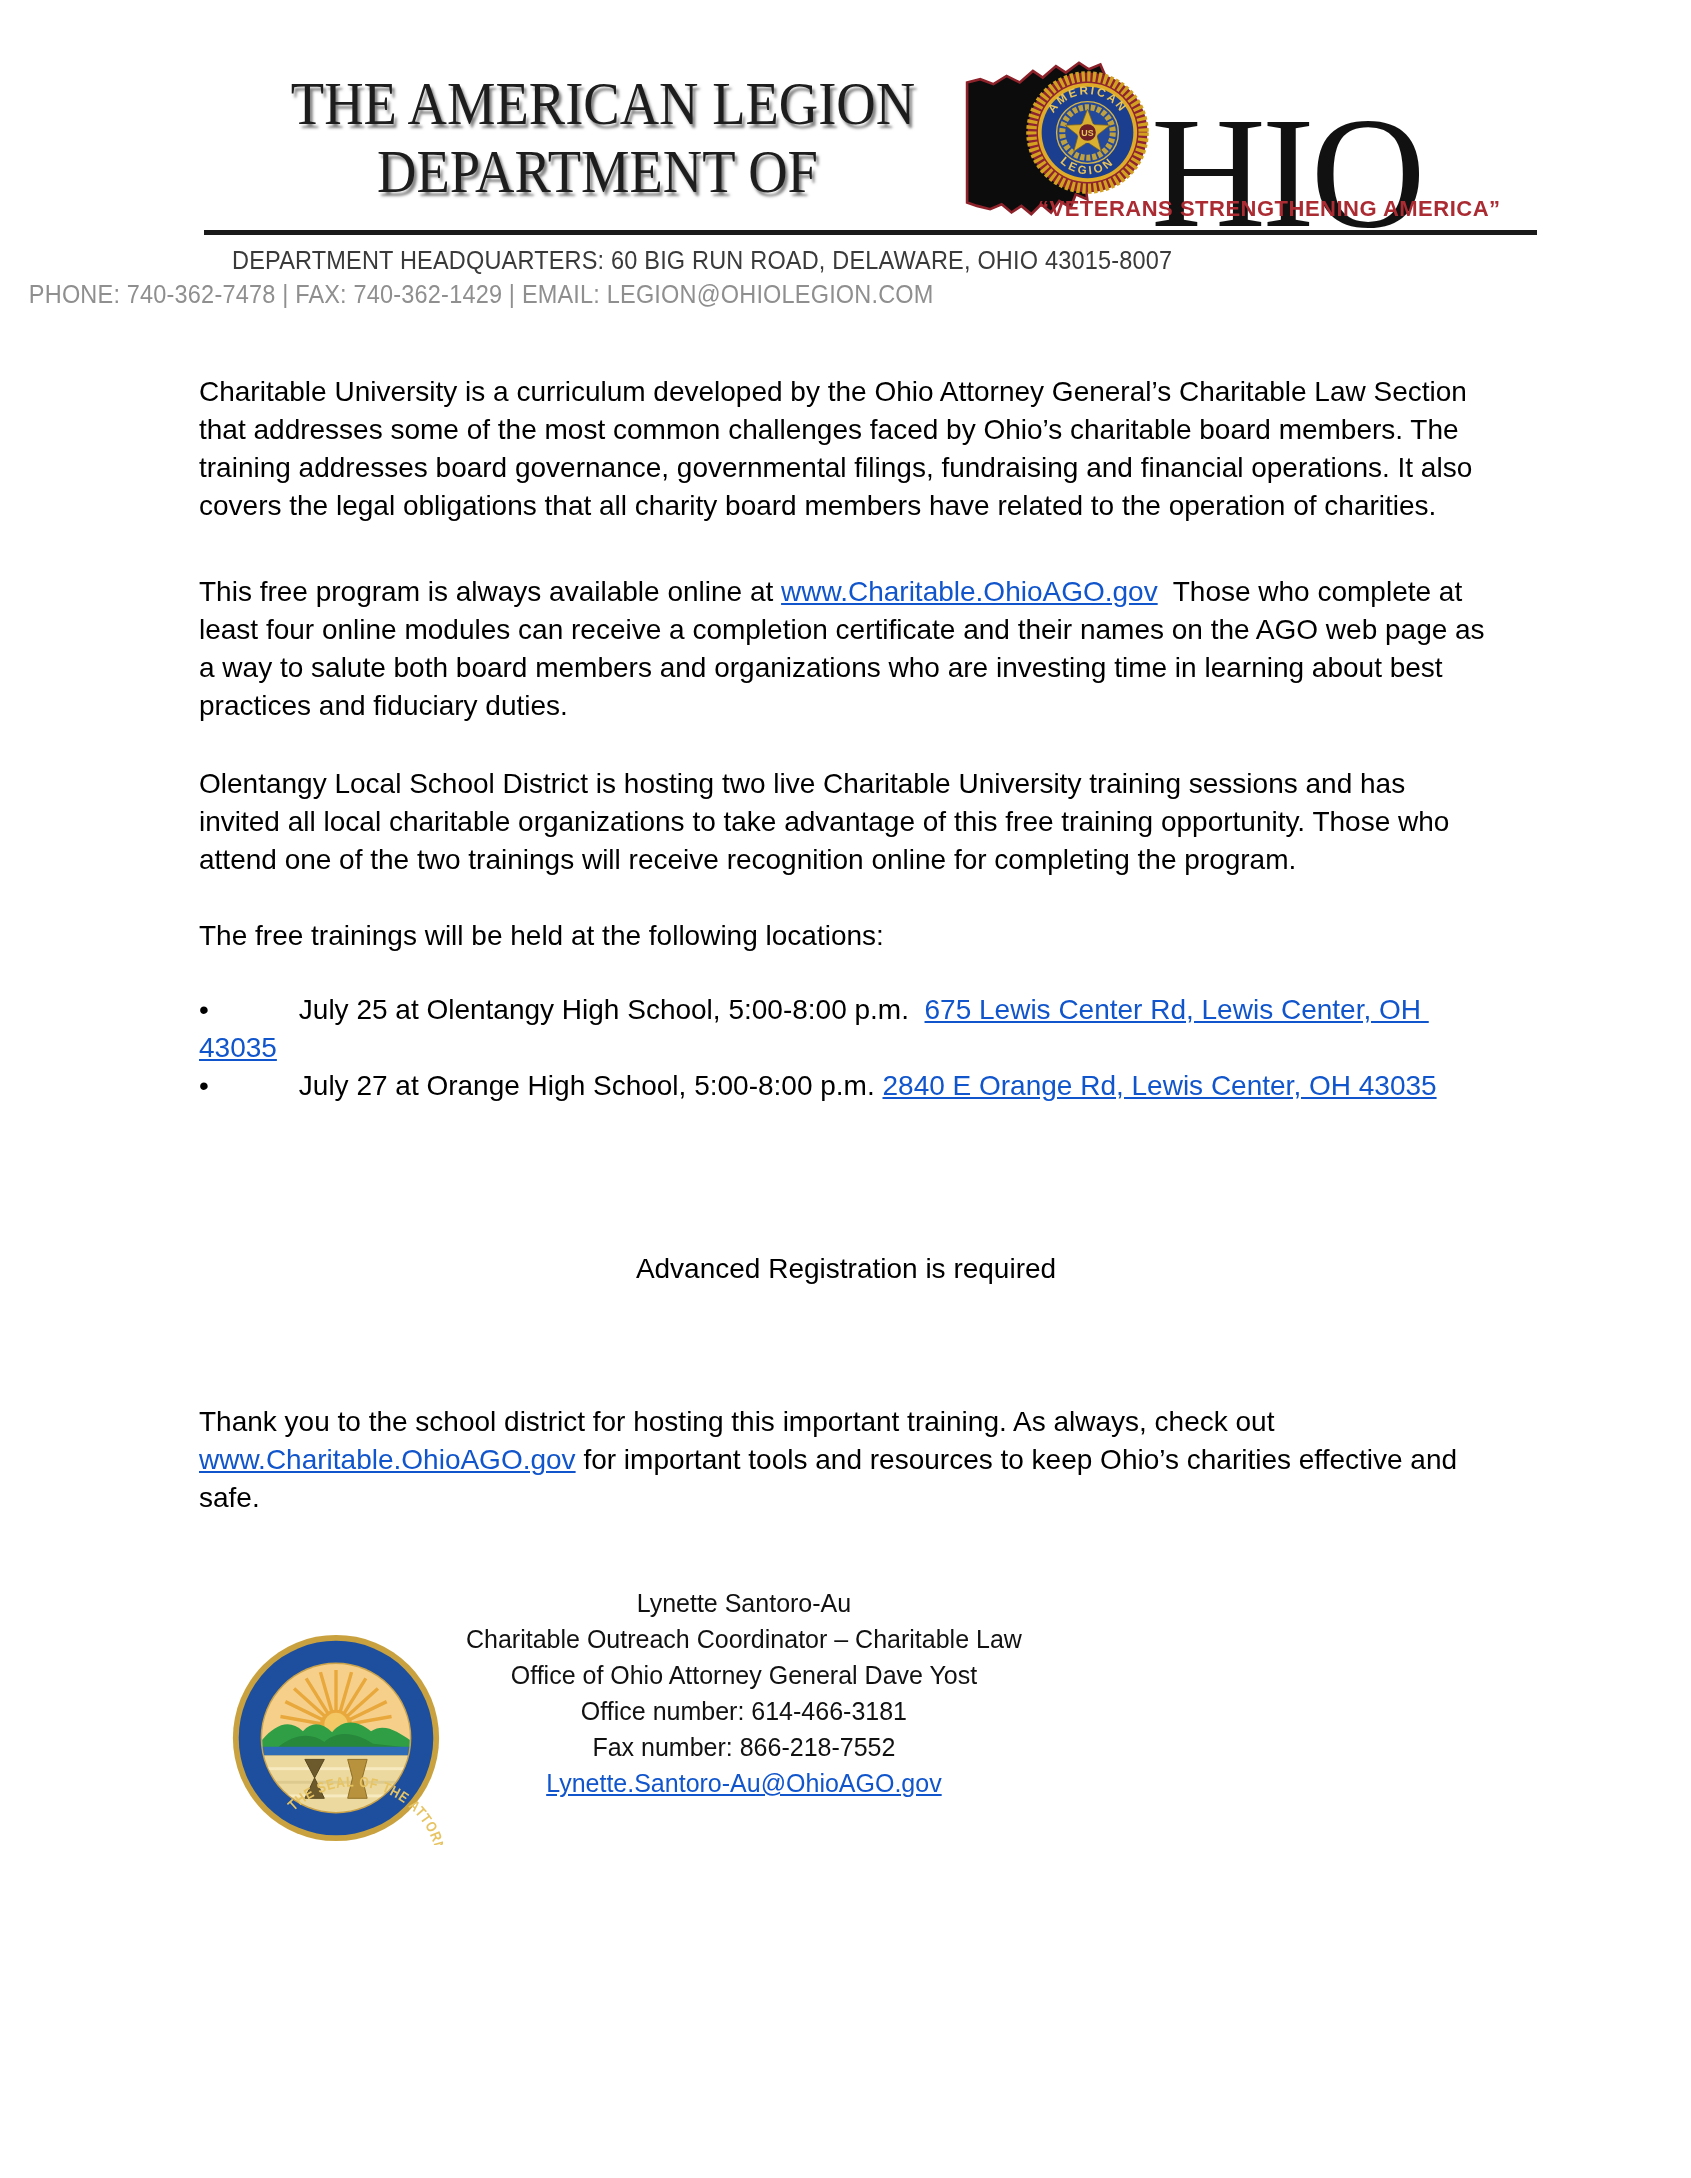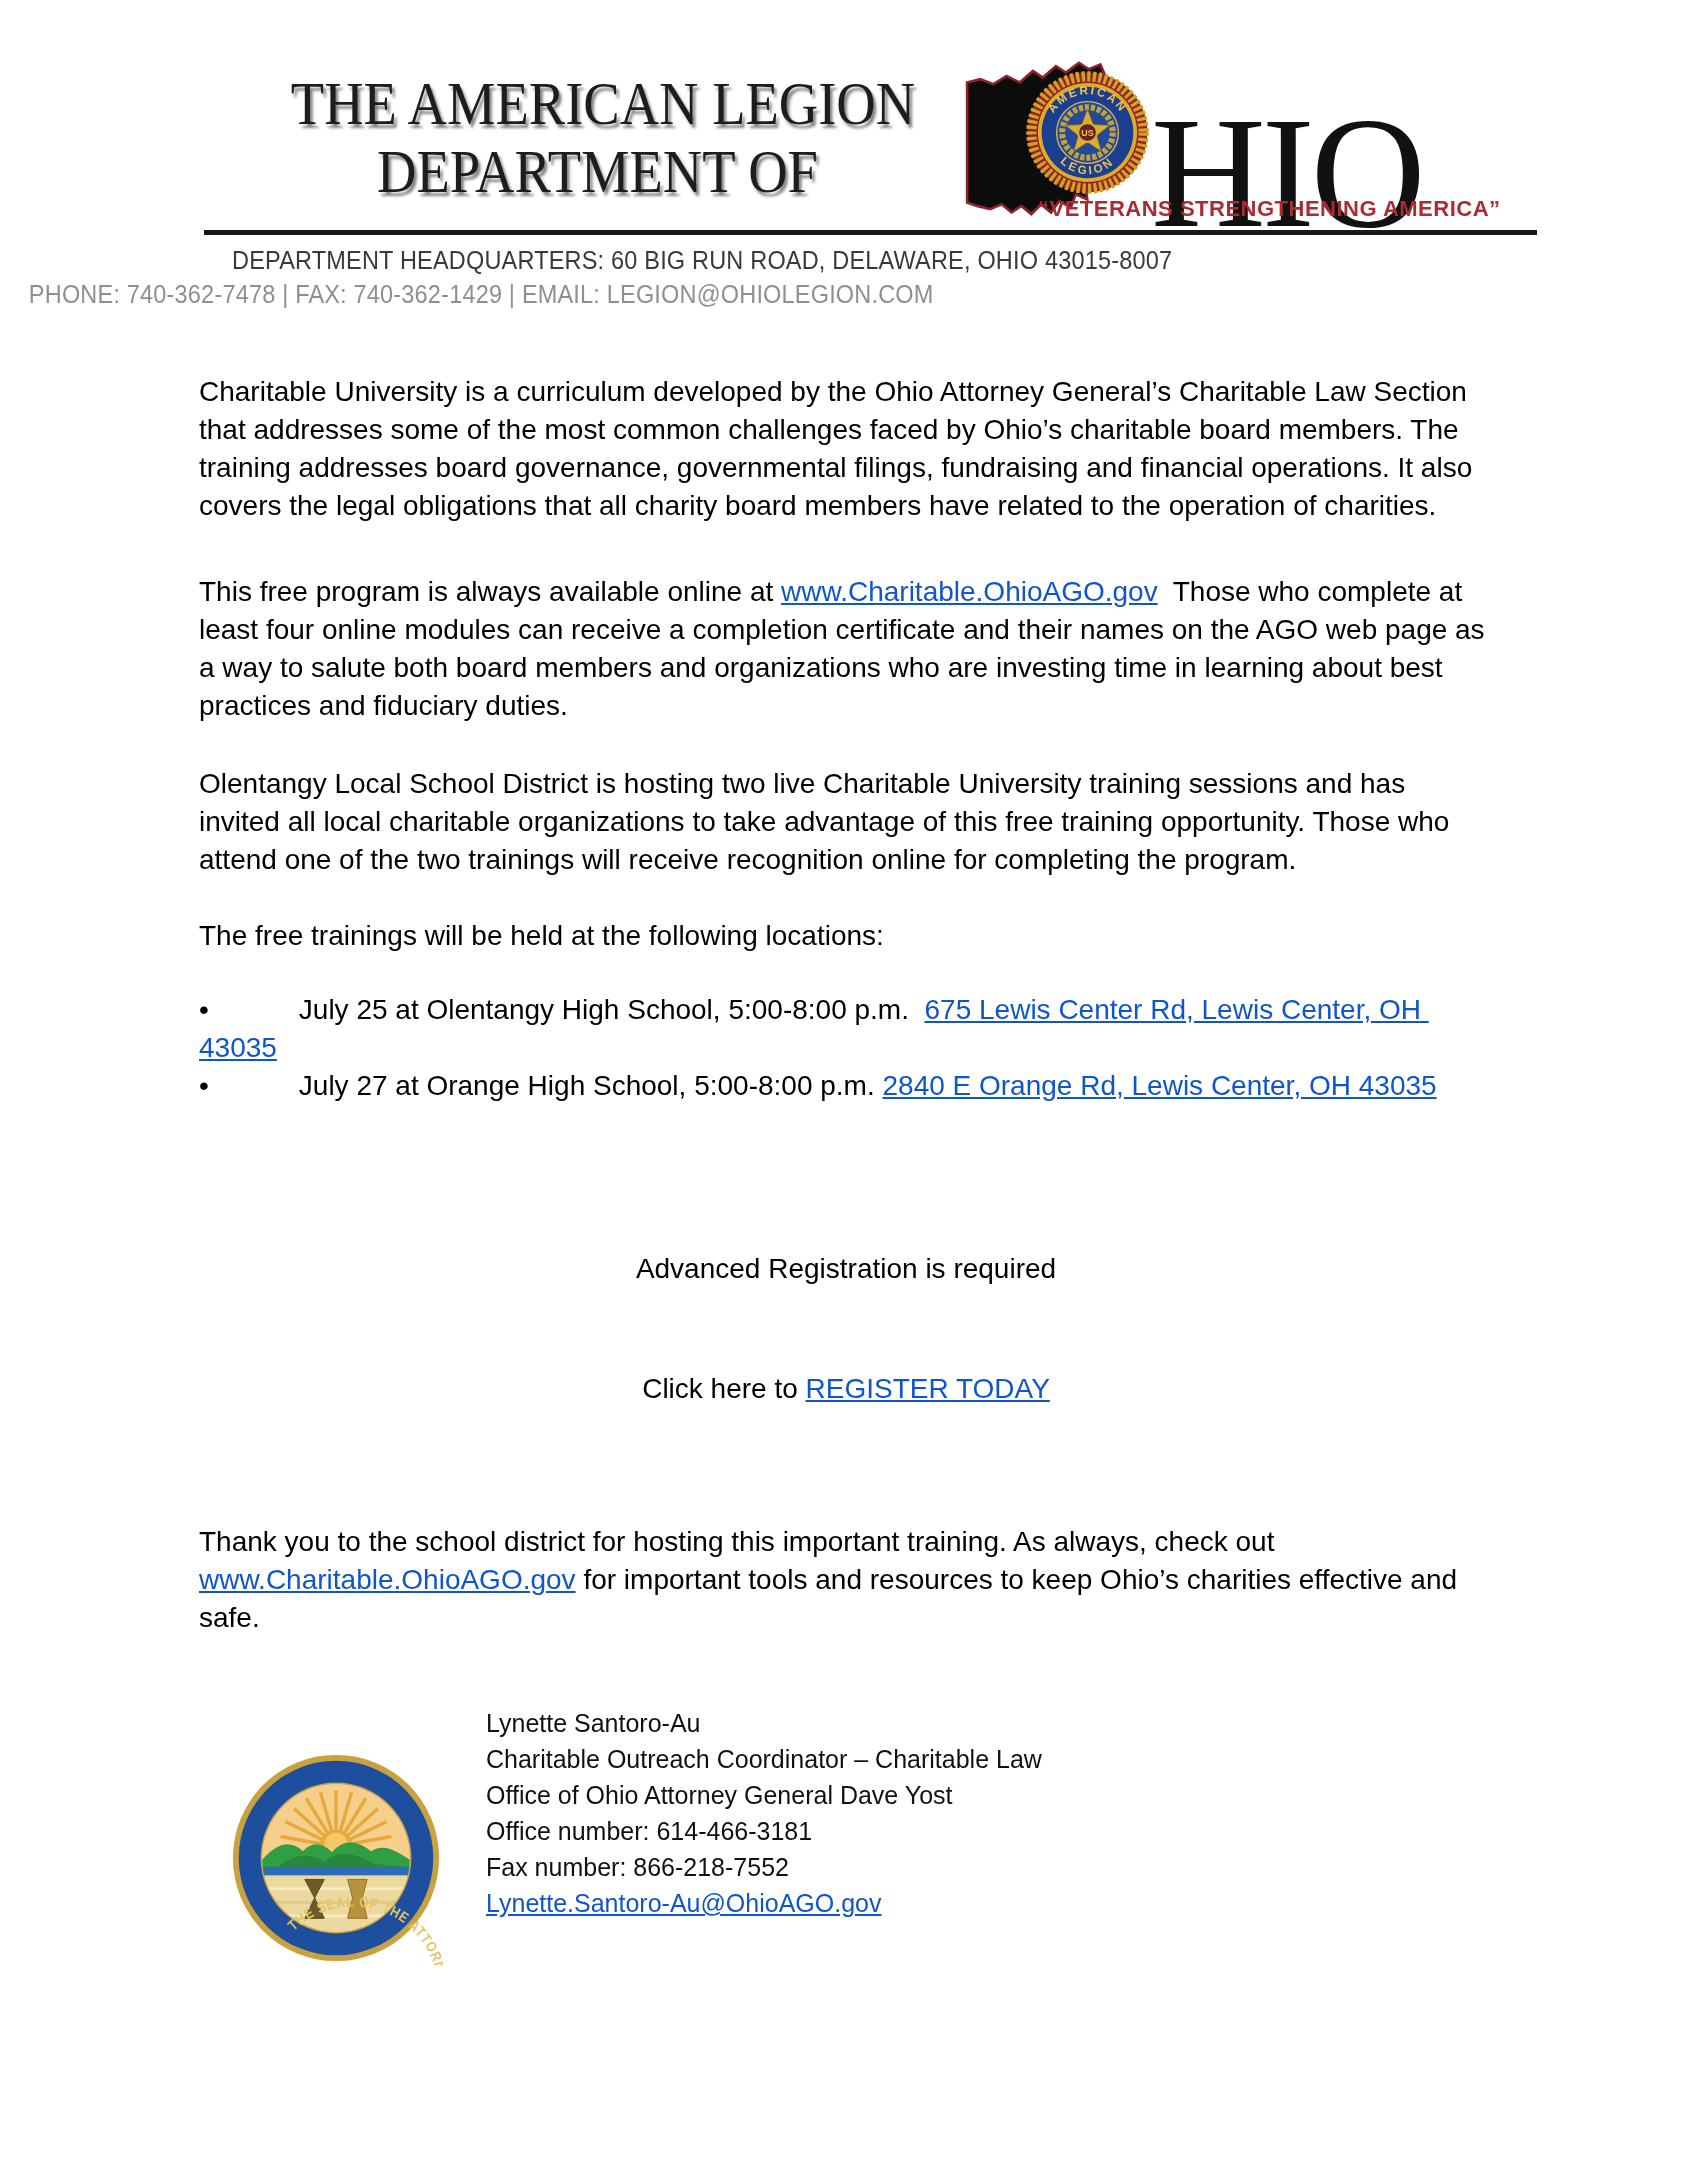--- a/index.html
+++ b/index.html
@@ -51,21 +51,21 @@
   .p2{margin-bottom:40px !important;}
   .p3{margin-bottom:38px !important;}
   .p4{margin-bottom:36px !important;}
   a.doclink{color:#1155cc;text-decoration:underline;cursor:pointer;}
   .bullet-line .tab{display:inline-block;width:90px;}
   .reg-block{margin-top:64px;text-align:center;line-height:40px;white-space:pre-wrap;}
   .closing{margin-top:34px !important;}
   
   .signature{position:relative;margin-top:68px;display:flex;align-items:flex-start;}
   .seal-wrap{margin-left:30px;margin-top:46px;width:214px;height:214px;flex:0 0 auto;}
-  .sig-text{margin-left:43px;font-size:25px;line-height:36px;color:#111;}
+  .sig-text{margin-left:23px;font-size:25px;line-height:36px;color:#111;text-align:center;}
   .sig-text div{white-space:pre-wrap;}
   .sig-text a.doclink{font-size:25px;}
 </style>
 </head>
 <body>
 
 <div class="page">
 
   <div class="masthead">
     <div class="line1">THE AMERICAN LEGION</div>
@@ -122,21 +122,20 @@
     <p class="p3">Olentangy Local School District is hosting two live Charitable University training sessions and has invited all local charitable organizations to take advantage of this free training opportunity. Those who attend one of the two trainings will receive recognition online for completing the program.</p>
 
     <p class="p4">The free trainings will be held at the following locations:</p>
 
     <p class="bullet-line"><span class="bullet">•</span><span class="tab"></span><span>July 25 at Olentangy High School, 5:00-8:00 p.m.  </span><a class="doclink">675 Lewis Center Rd, Lewis Center, OH 43035</a></p>
 
     <p class="bullet-line"><span class="bullet">•</span><span class="tab"></span><span>July 27 at Orange High School, 5:00-8:00 p.m. </span><a class="doclink">2840 E Orange Rd, Lewis Center, OH 43035</a></p>
 
     <div class="reg-block">
       <div>Advanced Registration is required</div>
-      <div><span>Click here to </span><a class="doclink">REGISTER TODAY</a></div>
     </div>
 
     <p class="closing"><span>Thank you to the school district for hosting this important training. As always, check out </span><a class="doclink">www.Charitable.OhioAGO.gov</a><span> for important tools and resources to keep Ohio’s charities effective and safe.</span></p>
 
     <div class="signature">
       <div class="seal-wrap">
         <svg viewBox="0 0 220 220" width="214" height="214">
           <defs>
             <clipPath id="sealclip">
                 <circle cx="110" cy="110" r="76"></circle>

